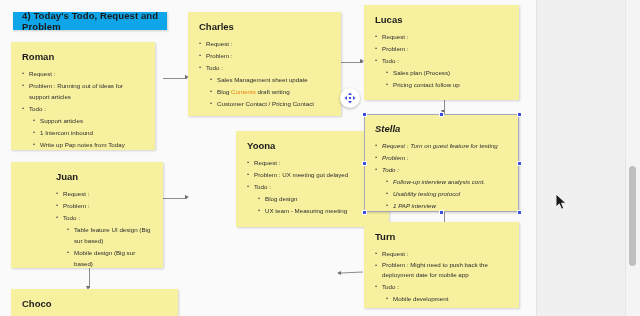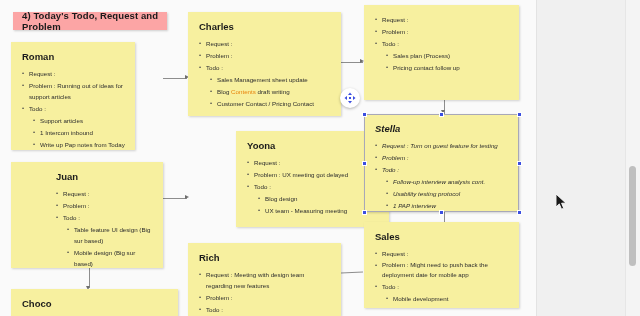--- a/index.html
+++ b/index.html
@@ -34,21 +34,21 @@
     position: absolute;
     left: 0; top: 0;
     width: 536px;
     height: 316px;
     background: #fafafa;
     border-right: 1px solid #e3e3e3;
   }
   
   .header-banner {
     position: absolute;
-    background: #fca5a5;
+    background: #0ea5e9;
     color: #1a1a1a;
     font-weight: bold;
     font-size: 9.5px;
     letter-spacing: 0.1px;
     display: flex;
     align-items: center;
     padding-left: 9px;
     box-sizing: border-box;
     box-shadow: 1px 1px 2px rgba(0,0,0,0.18);
   }
@@ -212,21 +212,21 @@
 
   <div class="conn conn-h" style="left:341px; top:272px; width:22px; transform:rotate(-3deg);"></div>
   <div class="arrow-l" style="left:337px; top:271.4px;"></div>
 
   <div class="conn conn-v" style="left:444px; top:210px; height:12px;"></div>
 
   <div class="header-banner" style="left:13px; top:12px; width:154px; height:18px;">
     <span>4) Today's Todo, Request and Problem</span>
   </div>
 
-  <div class="card" style="left:11px; top:42px; width:124px; height:108px;">
+  <div class="card" style="left:11px; top:42px; width:144px; height:108px;">
     <div class="card-title">Roman</div>
     <ul>
       <li class="l1">Request :</li>
       <li class="l1">Problem : Running out of ideas for support articles</li>
       <li class="l1">Todo :</li>
       <li class="l2">Support articles</li>
       <li class="l2">1 Intercom inbound</li>
       <li class="l2">Write up Pap notes from Today</li>
 
     </ul>
@@ -267,31 +267,23 @@
     <div class="card-title">Yoona</div>
     <ul>
       <li class="l1">Request :</li>
       <li class="l1">Problem : UX meeting got delayed</li>
       <li class="l1">Todo :</li>
       <li class="l2">Blog design</li>
       <li class="l2">UX team - Measuring meeting</li>
     </ul>
   </div>
 
-  <div class="card" style="left:188px; top:243px; width:153px; height:73px;">
-    <div class="card-title">Rich</div>
-    <ul>
-      <li class="l1">Request : Meeting with design team regarding new features</li>
-      <li class="l1">Problem :</li>
-      <li class="l1">Todo :</li>
-
-    </ul>
-  </div>
 
   <div class="card" style="left:364px; top:5px; width:155px; height:95px;">
+    <div class="card-title">Lucas</div>
     <ul>
       <li class="l1">Request :</li>
       <li class="l1">Problem :</li>
       <li class="l1">Todo :</li>
       <li class="l2">Sales plan (Process)</li>
       <li class="l2">Pricing contact follow up</li>
     </ul>
   </div>
 
   <div class="card" style="left:364px; top:114px; width:155px; height:98px;font-style:italic;">
@@ -310,21 +302,21 @@
   <div class="handle" style="left:361.5px; top:111.5px;"></div>
   <div class="handle" style="left:439px;   top:111.5px;"></div>
   <div class="handle" style="left:516.5px; top:111.5px;"></div>
   <div class="handle" style="left:361.5px; top:160.5px;"></div>
   <div class="handle" style="left:516.5px; top:160.5px;"></div>
   <div class="handle" style="left:361.5px; top:209.5px;"></div>
   <div class="handle" style="left:439px;   top:209.5px;"></div>
   <div class="handle" style="left:516.5px; top:209.5px;"></div>
 
   <div class="card" style="left:364px; top:222px; width:155px; height:86px;">
-    <div class="card-title">Sales</div>
+    <div class="card-title">Turn</div>
     <ul>
       <li class="l1">Request :</li>
       <li class="l1" style="line-height:10px;">Problem : Might need to push back the deployment date for mobile app</li>
       <li class="l1">Todo :</li>
       <li class="l2">Mobile development</li>
       <li class="l2">Tablet statuse update</li>
     </ul>
   </div>
 
   <div class="move-btn" style="left:340px; top:88px;">

